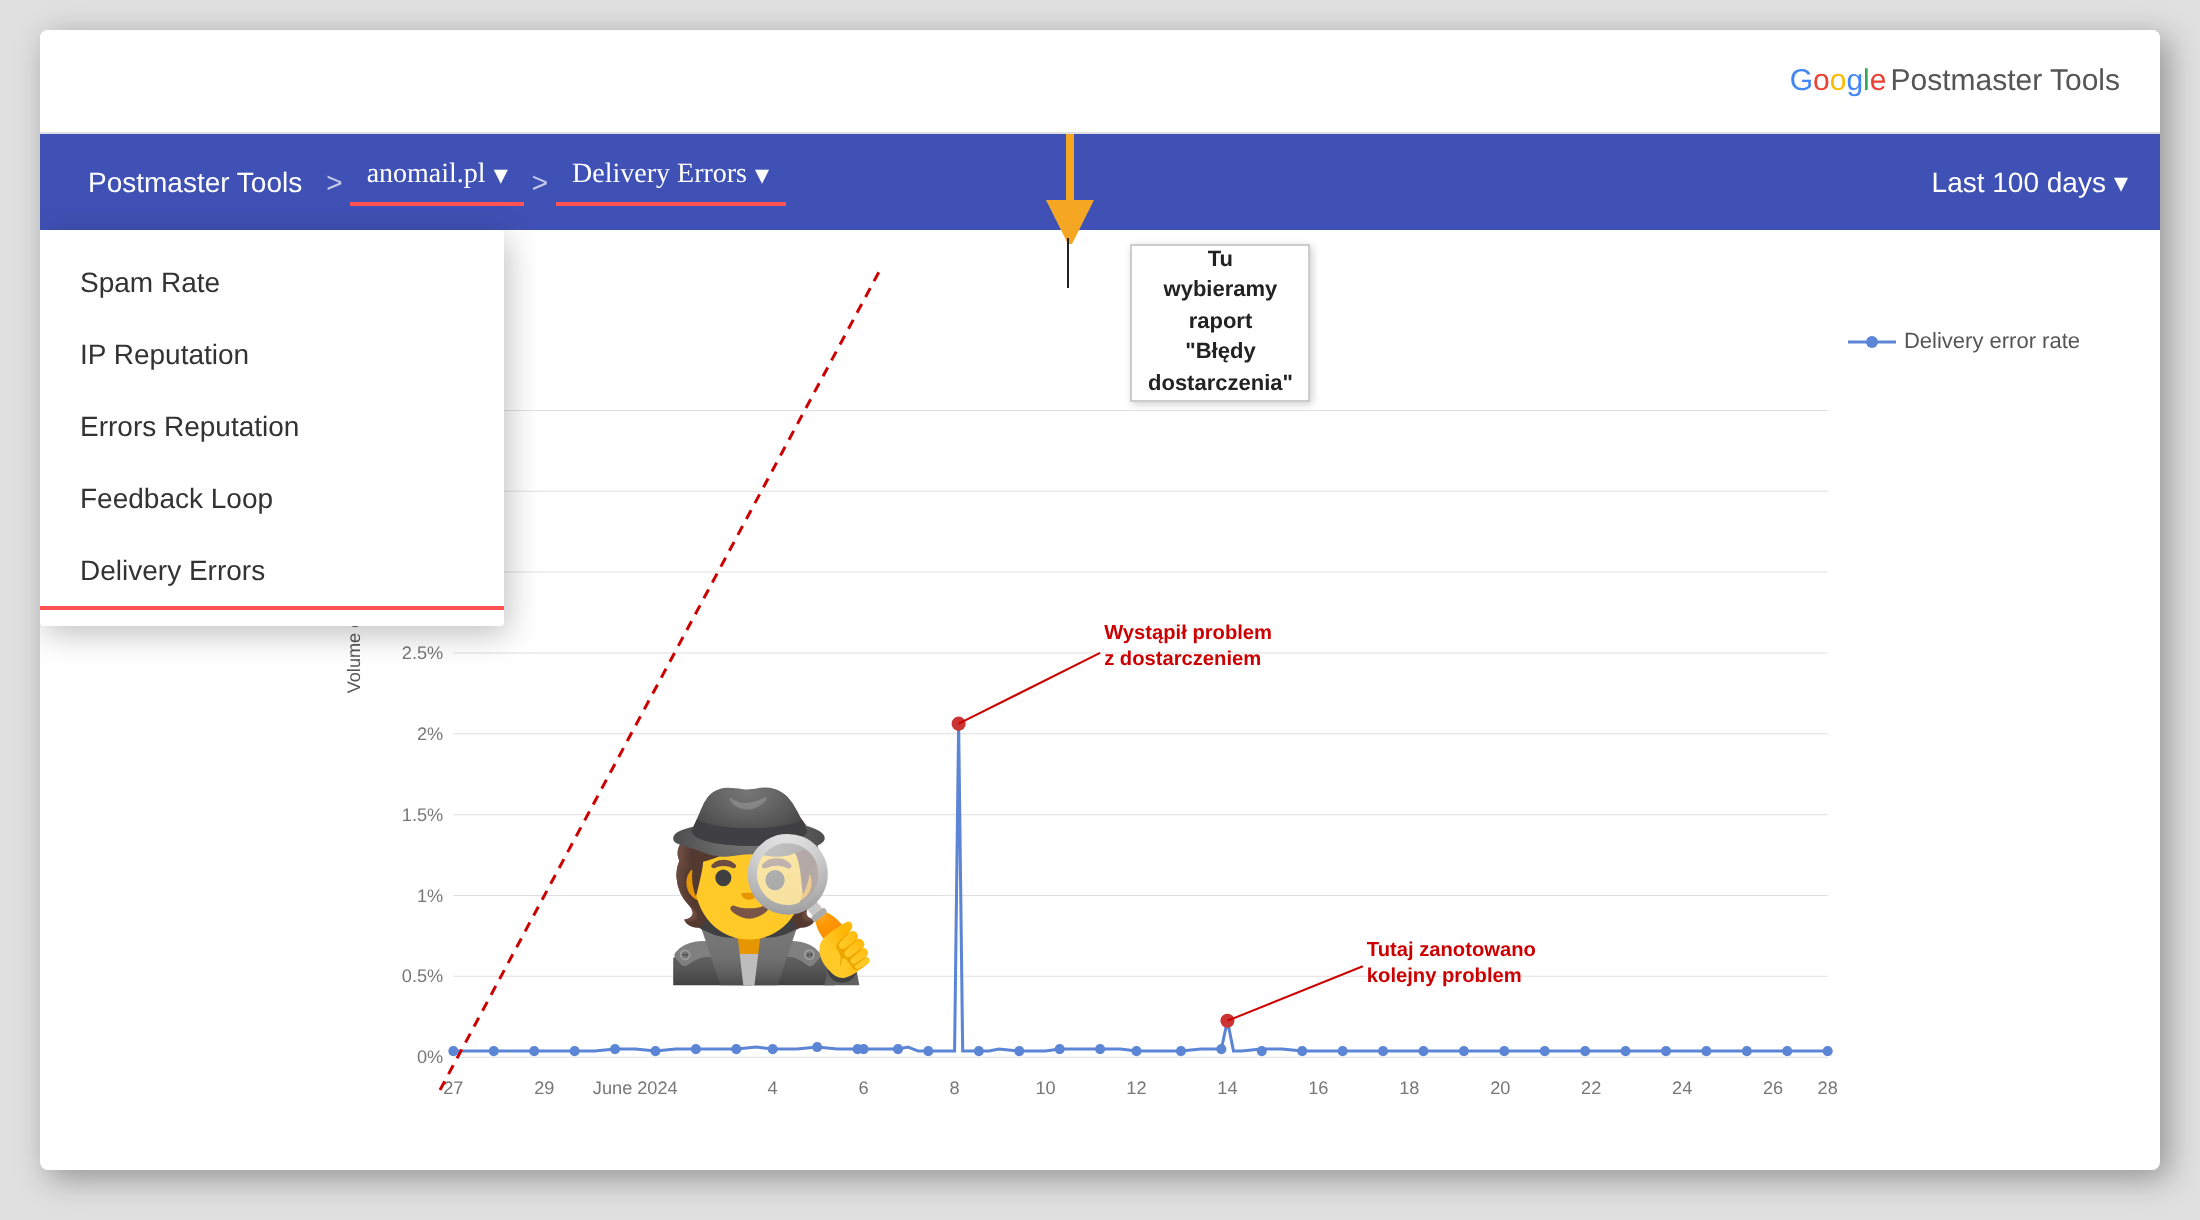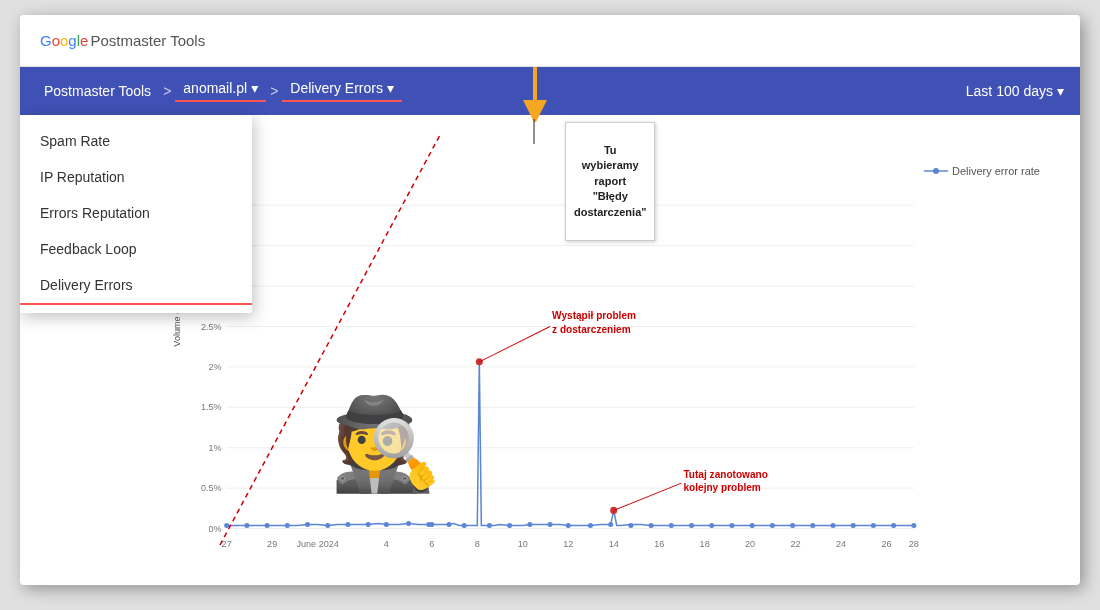--- a/index.html
+++ b/index.html
@@ -26,20 +26,21 @@
     }
 
     
     .top-bar {
       background: #fff;
       height: 52px;
       display: flex;
       align-items: center;
       padding: 0 20px;
       border-bottom: 1px solid #e0e0e0;
+      justify-content: flex-end;
     }
 
     .logo-google {
       font-size: 15px;
       font-family: 'Arial', sans-serif;
       color: #555;
     }
     .logo-google .g { color: #4285F4; }
     .logo-google .o1 { color: #EA4335; }
     .logo-google .o2 { color: #FBBC05; }
@@ -74,20 +75,21 @@
       opacity: 0.7;
       padding: 0 4px;
     }
     .nav-dropdown {
       display: flex;
       align-items: center;
       gap: 4px;
       cursor: pointer;
       border-bottom: 2px solid #ff5252;
       padding-bottom: 4px;
+      font-family: Liberation Serif, serif;
     }
     .nav-right {
       margin-left: auto;
       display: flex;
       align-items: center;
       gap: 4px;
       cursor: pointer;
     }
 
     
@@ -220,21 +222,21 @@
     
     <svg width="50" height="55" viewBox="0 0 50 55">
       <defs>
         <marker id="arrowhead" markerWidth="6" markerHeight="6" refX="3" refY="3" orient="auto">
           <polygon points="0 0, 6 3, 0 6" fill="#f5a623"></polygon>
         </marker>
       </defs>
       <line x1="25" y1="0" x2="25" y2="45" stroke="#f5a623" stroke-width="4" marker-end="url(#arrowhead)"></line>
     </svg>
     
-    <div style="position:absolute; top:55px; left:55px; background:white; border:1px solid #ccc; padding:20px 8px; font-size:11px; color:#222; font-weight:bold; text-align:center; white-space:nowrap; line-height:1.4; box-shadow:1px 1px 4px rgba(0,0,0,0.2);">
+    <div style="position:absolute; top:55px; left:55px; background:white; border:1px solid #ccc; padding:0 8px; font-size:11px; color:#222; font-weight:bold; text-align:center; white-space:nowrap; line-height:1.4; box-shadow:1px 1px 4px rgba(0,0,0,0.2);">
       <span style="white-space:pre-line;">Tu wybieramy raport
 "Błędy dostarczenia"</span>
       
     </div>
     
     <svg style="position:absolute; top:52px; left:14px;" width="50" height="30">
       <line x1="10" y1="0" x2="10" y2="25" stroke="#222" stroke-width="1"></line>
     </svg>
   </div>
 

